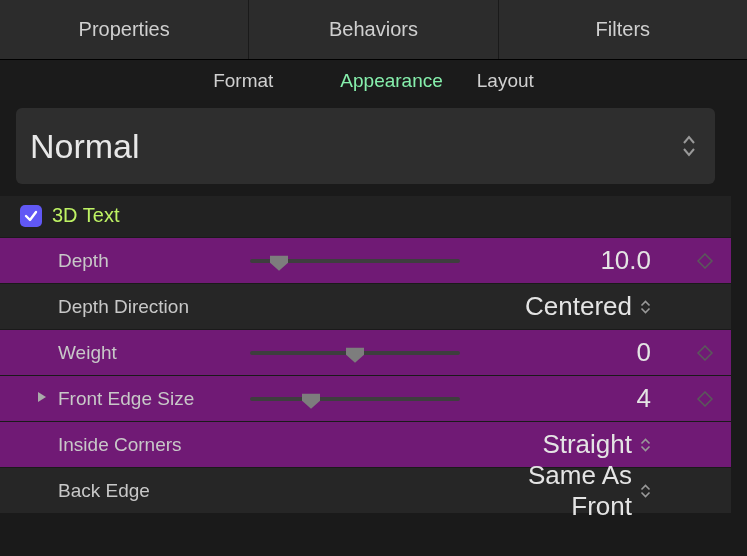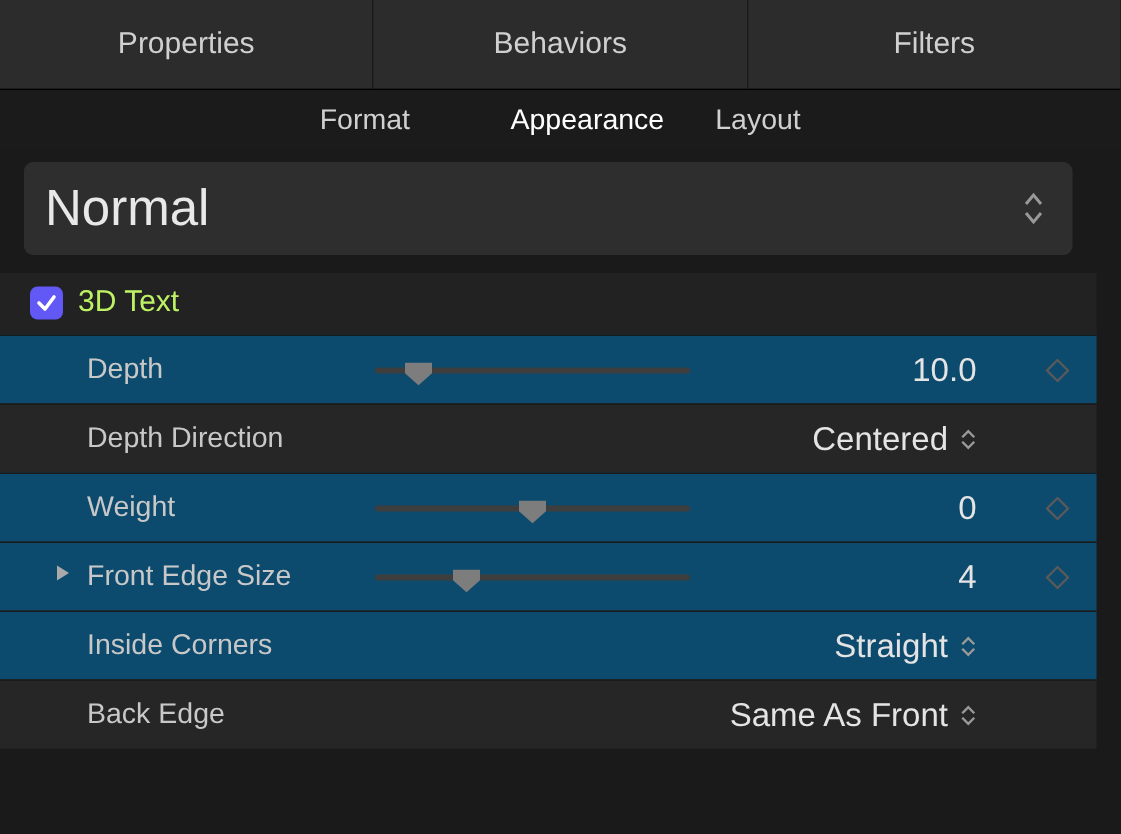--- a/index.html
+++ b/index.html
@@ -39,39 +39,39 @@
       padding: 10px 0 8px 0;
       background: #1b1b1b;
       font-size: 19px;
       align-items: center;
     }
     .sub-tab {
       color: #d0d0d0;
       cursor: pointer;
     }
     .sub-tab.active {
-      color: #ffffff;
+      color: #86efac;
       margin-left: 33px;
     }
     .content {
       position: relative;
       padding-right: 16px;
     }
     .scrollbar-track {
       position: absolute;
       right: 2px;
       top: 0;
       bottom: 0;
       width: 12px;
     }
     .preset-select {
       margin: 8px 16px 12px 16px;
       background: #2e2e2e;
       border-radius: 6px;
-      height: 62px;
+      height: 76px;
       display: flex;
       align-items: center;
       justify-content: space-between;
       padding: 0 18px 0 14px;
       cursor: pointer;
     }
     .preset-label {
       font-size: 34px;
       font-weight: 300;
       color: #e8e8e8;
@@ -106,21 +106,21 @@
       color: #bef264;
     }
     .param-row {
       display: flex;
       align-items: center;
       height: 46px;
       padding: 0 18px 0 36px;
       border-top: 1px solid #1a1a1a;
     }
     .param-row.darker { background: #262626; }
-    .param-row.lighter { background: #0c4a6e; }
+    .param-row.lighter { background: #701a75; }
     .disclose-col {
       width: 22px;
       display: flex;
       align-items: center;
     }
     .disclose-tri {
       color: #999;
     }
     .param-label {
       flex: 0 0 192px;
@@ -144,21 +144,21 @@
       position: absolute;
       top: 50%;
       transform: translate(-50%, -50%);
       width: 0; height: 0;
       cursor: pointer;
     }
     .slider-thumb svg { display: block; transform: translate(-50%, -40%); }
     .param-value-col {
       width: 188px;
       text-align: right;
-      font-size: 22px;
+      font-size: 26px;
       color: #e4e4e4;
       display: flex;
       justify-content: flex-end;
       align-items: center;
       gap: 8px;
     }
     .mini-stepper {
       display: flex;
       flex-direction: column;
       color: #888;

